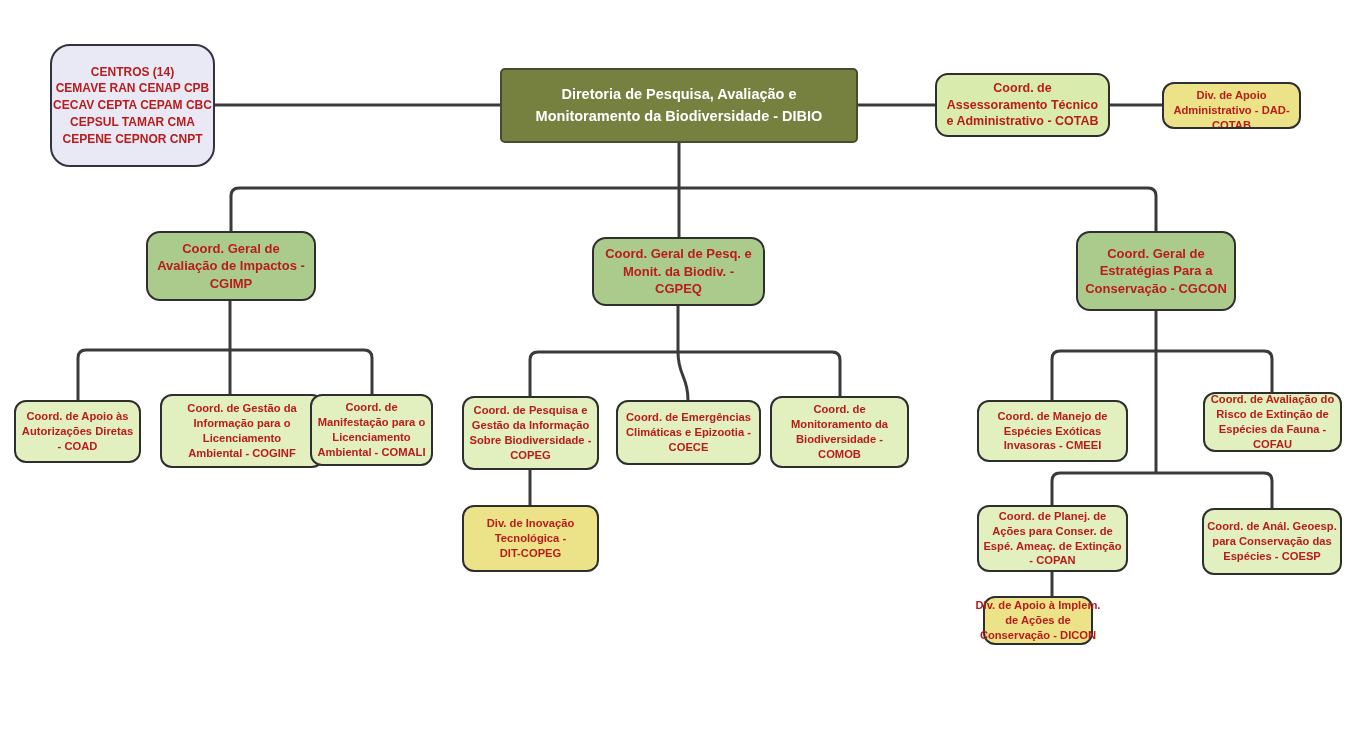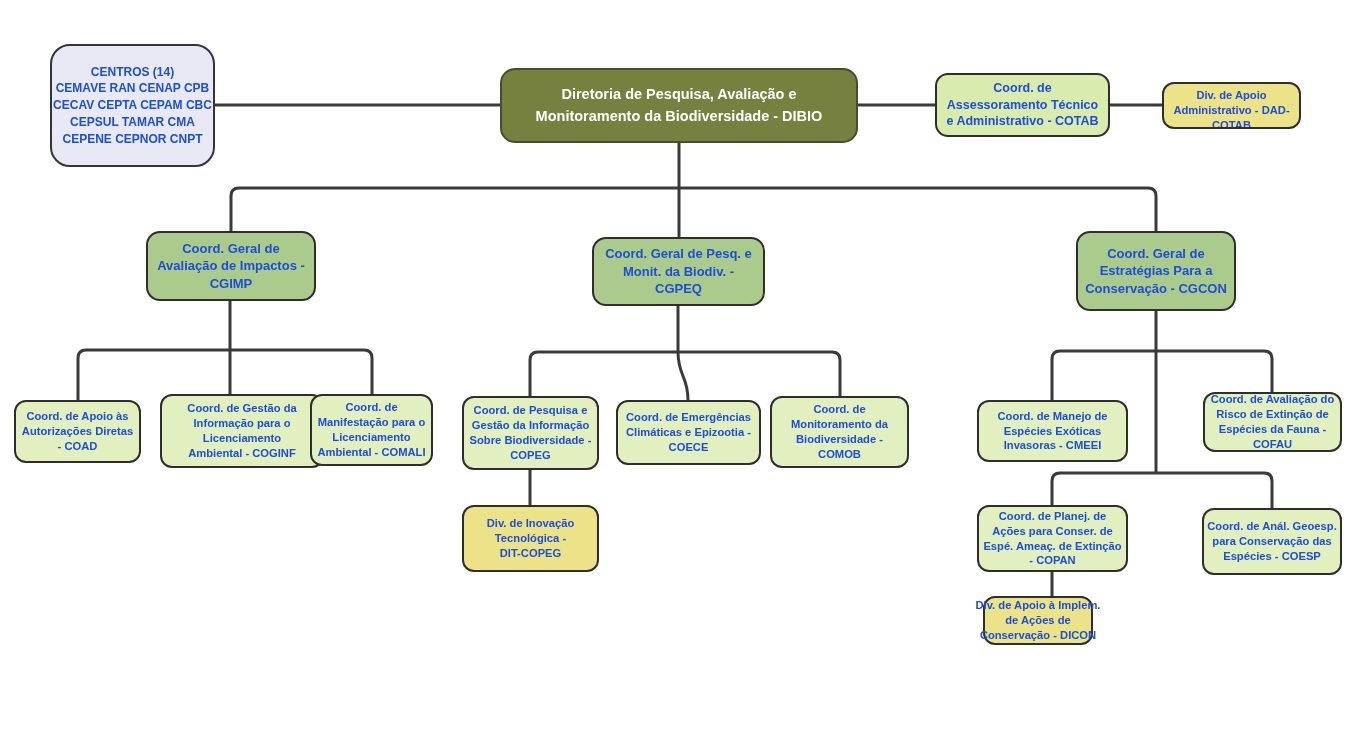--- a/index.html
+++ b/index.html
@@ -14,38 +14,38 @@
   .edges-svg { position: absolute; left: 0; top: 0; }
   .node {
     position: absolute;
     box-sizing: border-box;
     display: flex;
     align-items: center;
     justify-content: center;
     text-align: center;
     white-space: pre;
     font-weight: 700;
-    color: #1d4ed8;
+    color: #b91c1c;
     border: 2px solid #2e2e2e;
     border-radius: 12px;
     line-height: 1.32;
     padding: 2px 4px;
   }
   .n-centers {
     background: #e9e9f6;
     border-color: #33333d;
     border-radius: 20px;
     font-size: 12px;
     line-height: 1.4;
   }
   .n-root {
     background: #76813f;
     border-color: #454d30;
     color: #ffffff;
-    border-radius: 15px;
+    border-radius: 5px;
     font-size: 14.5px;
     line-height: 1.45;
   }
   .n-lvl2 {
     background: #abcb8d;
     border-radius: 14px;
     font-size: 13px;
     line-height: 1.35;
   }
   .n-cotab {

